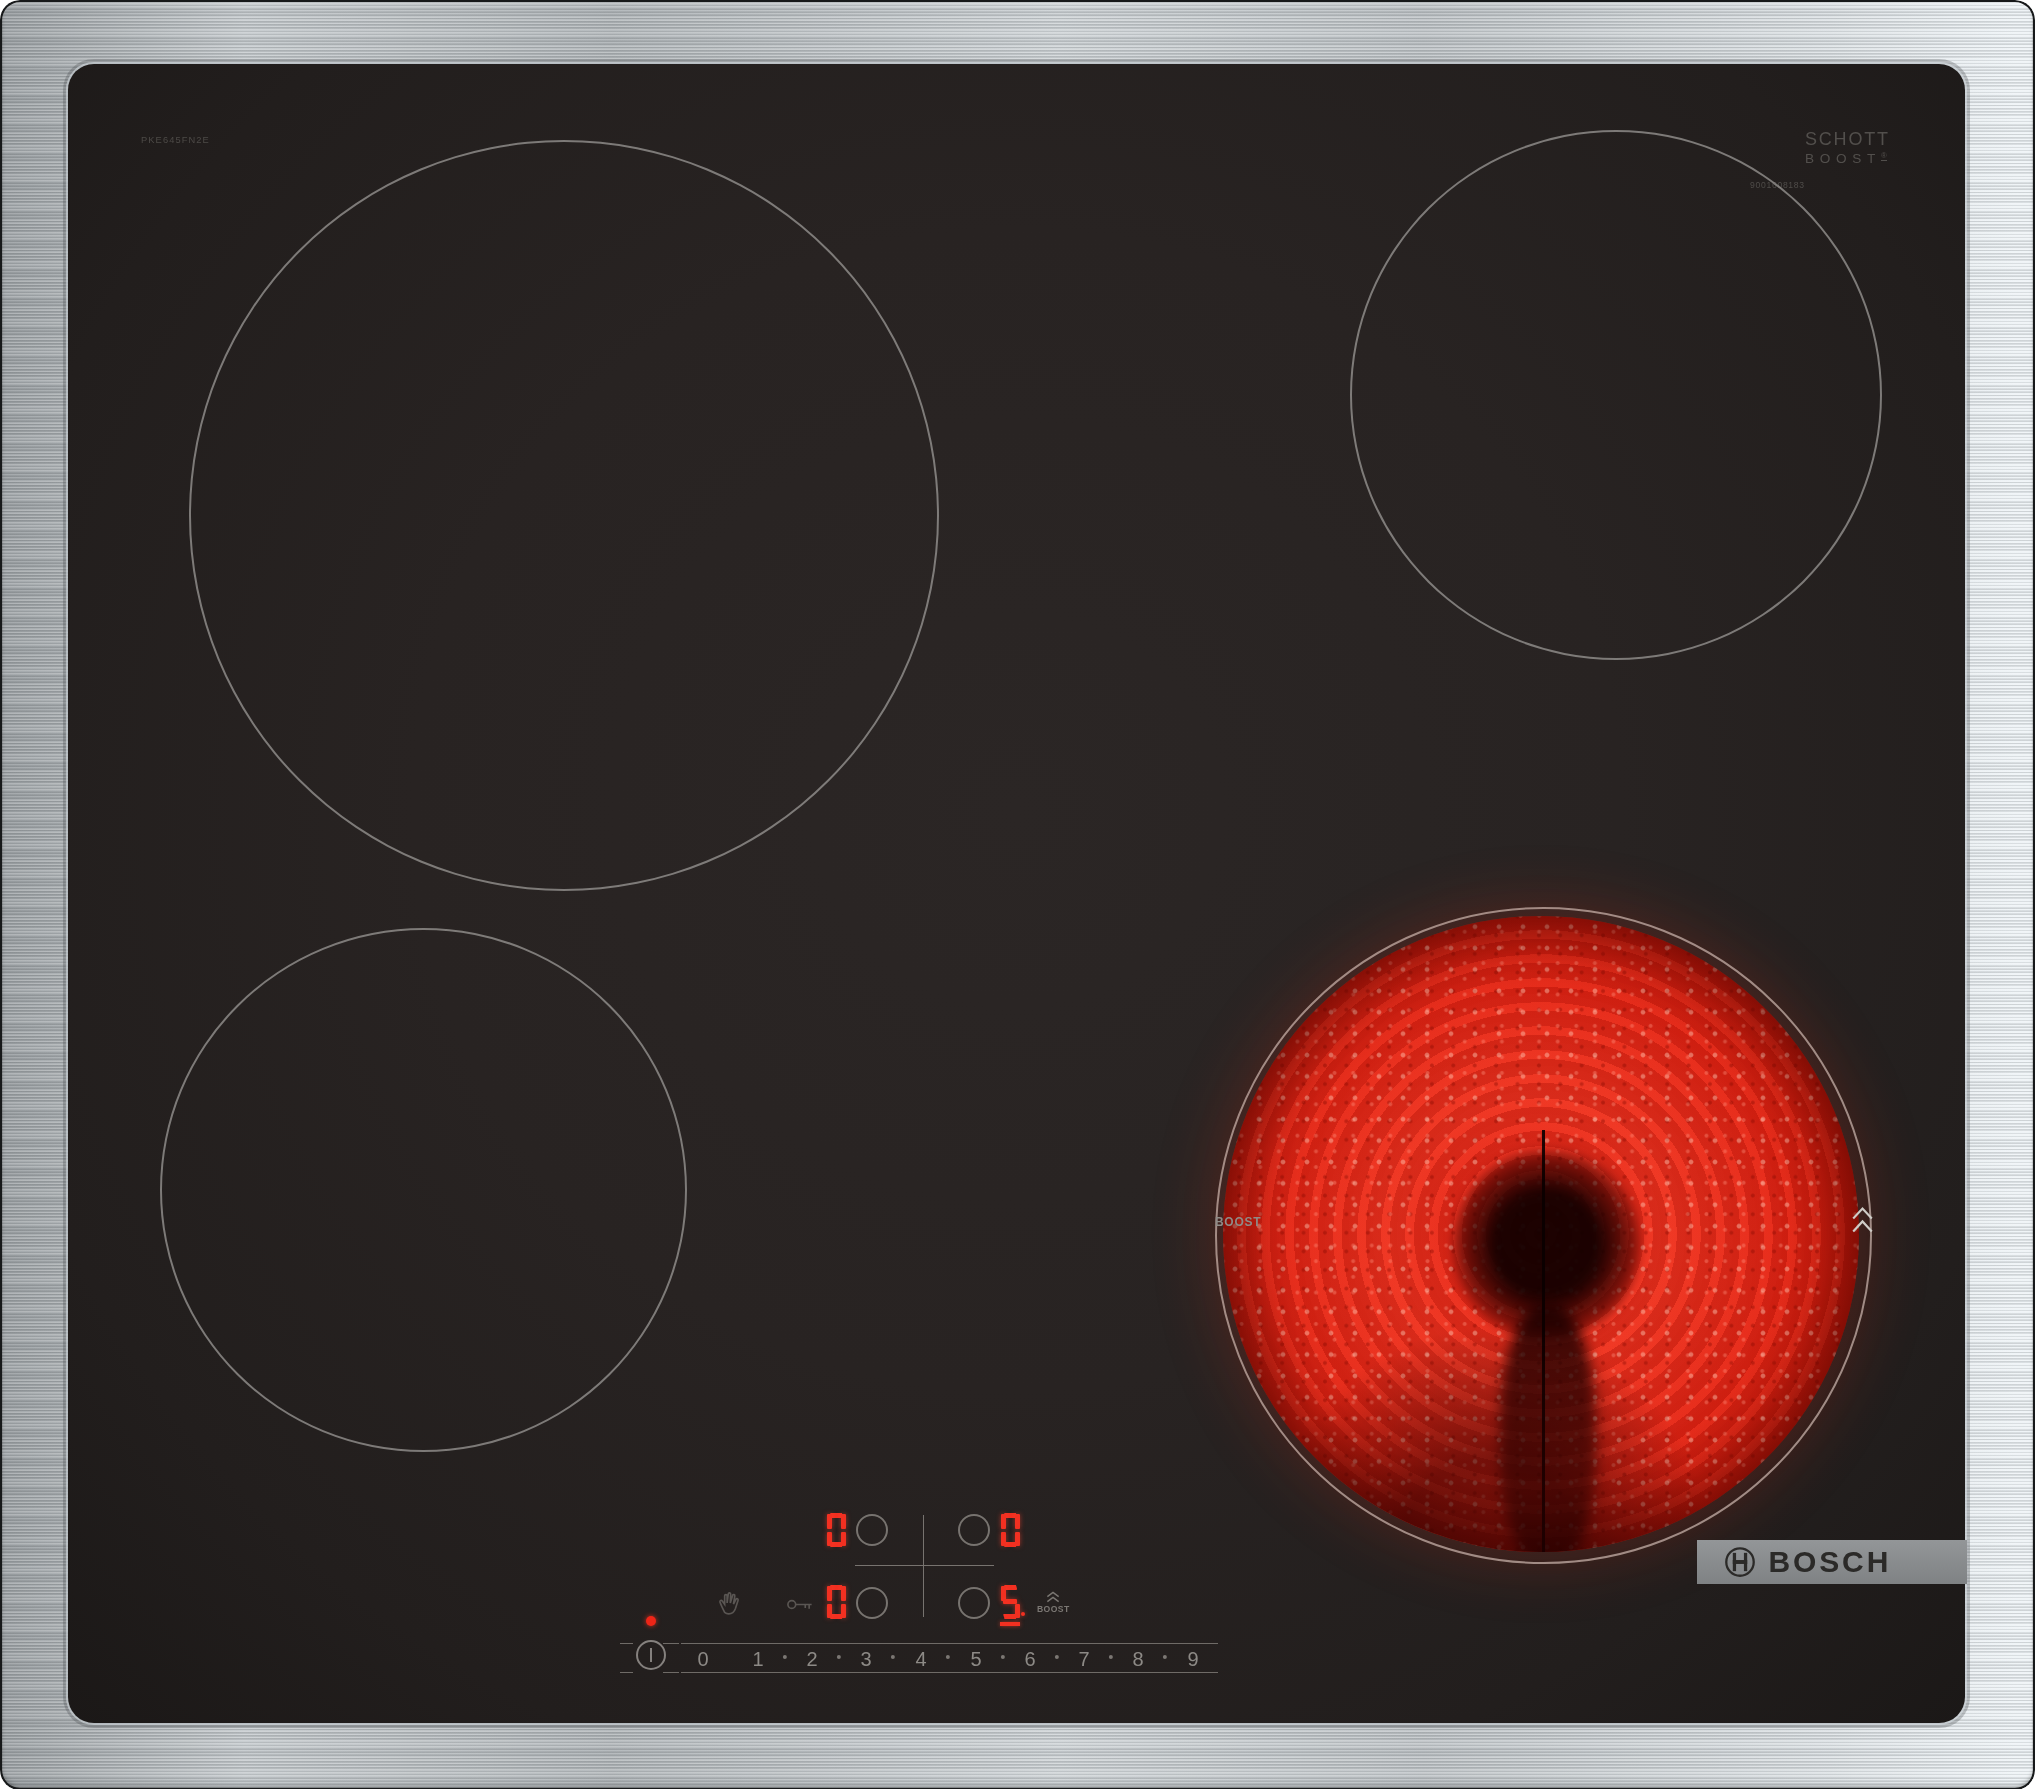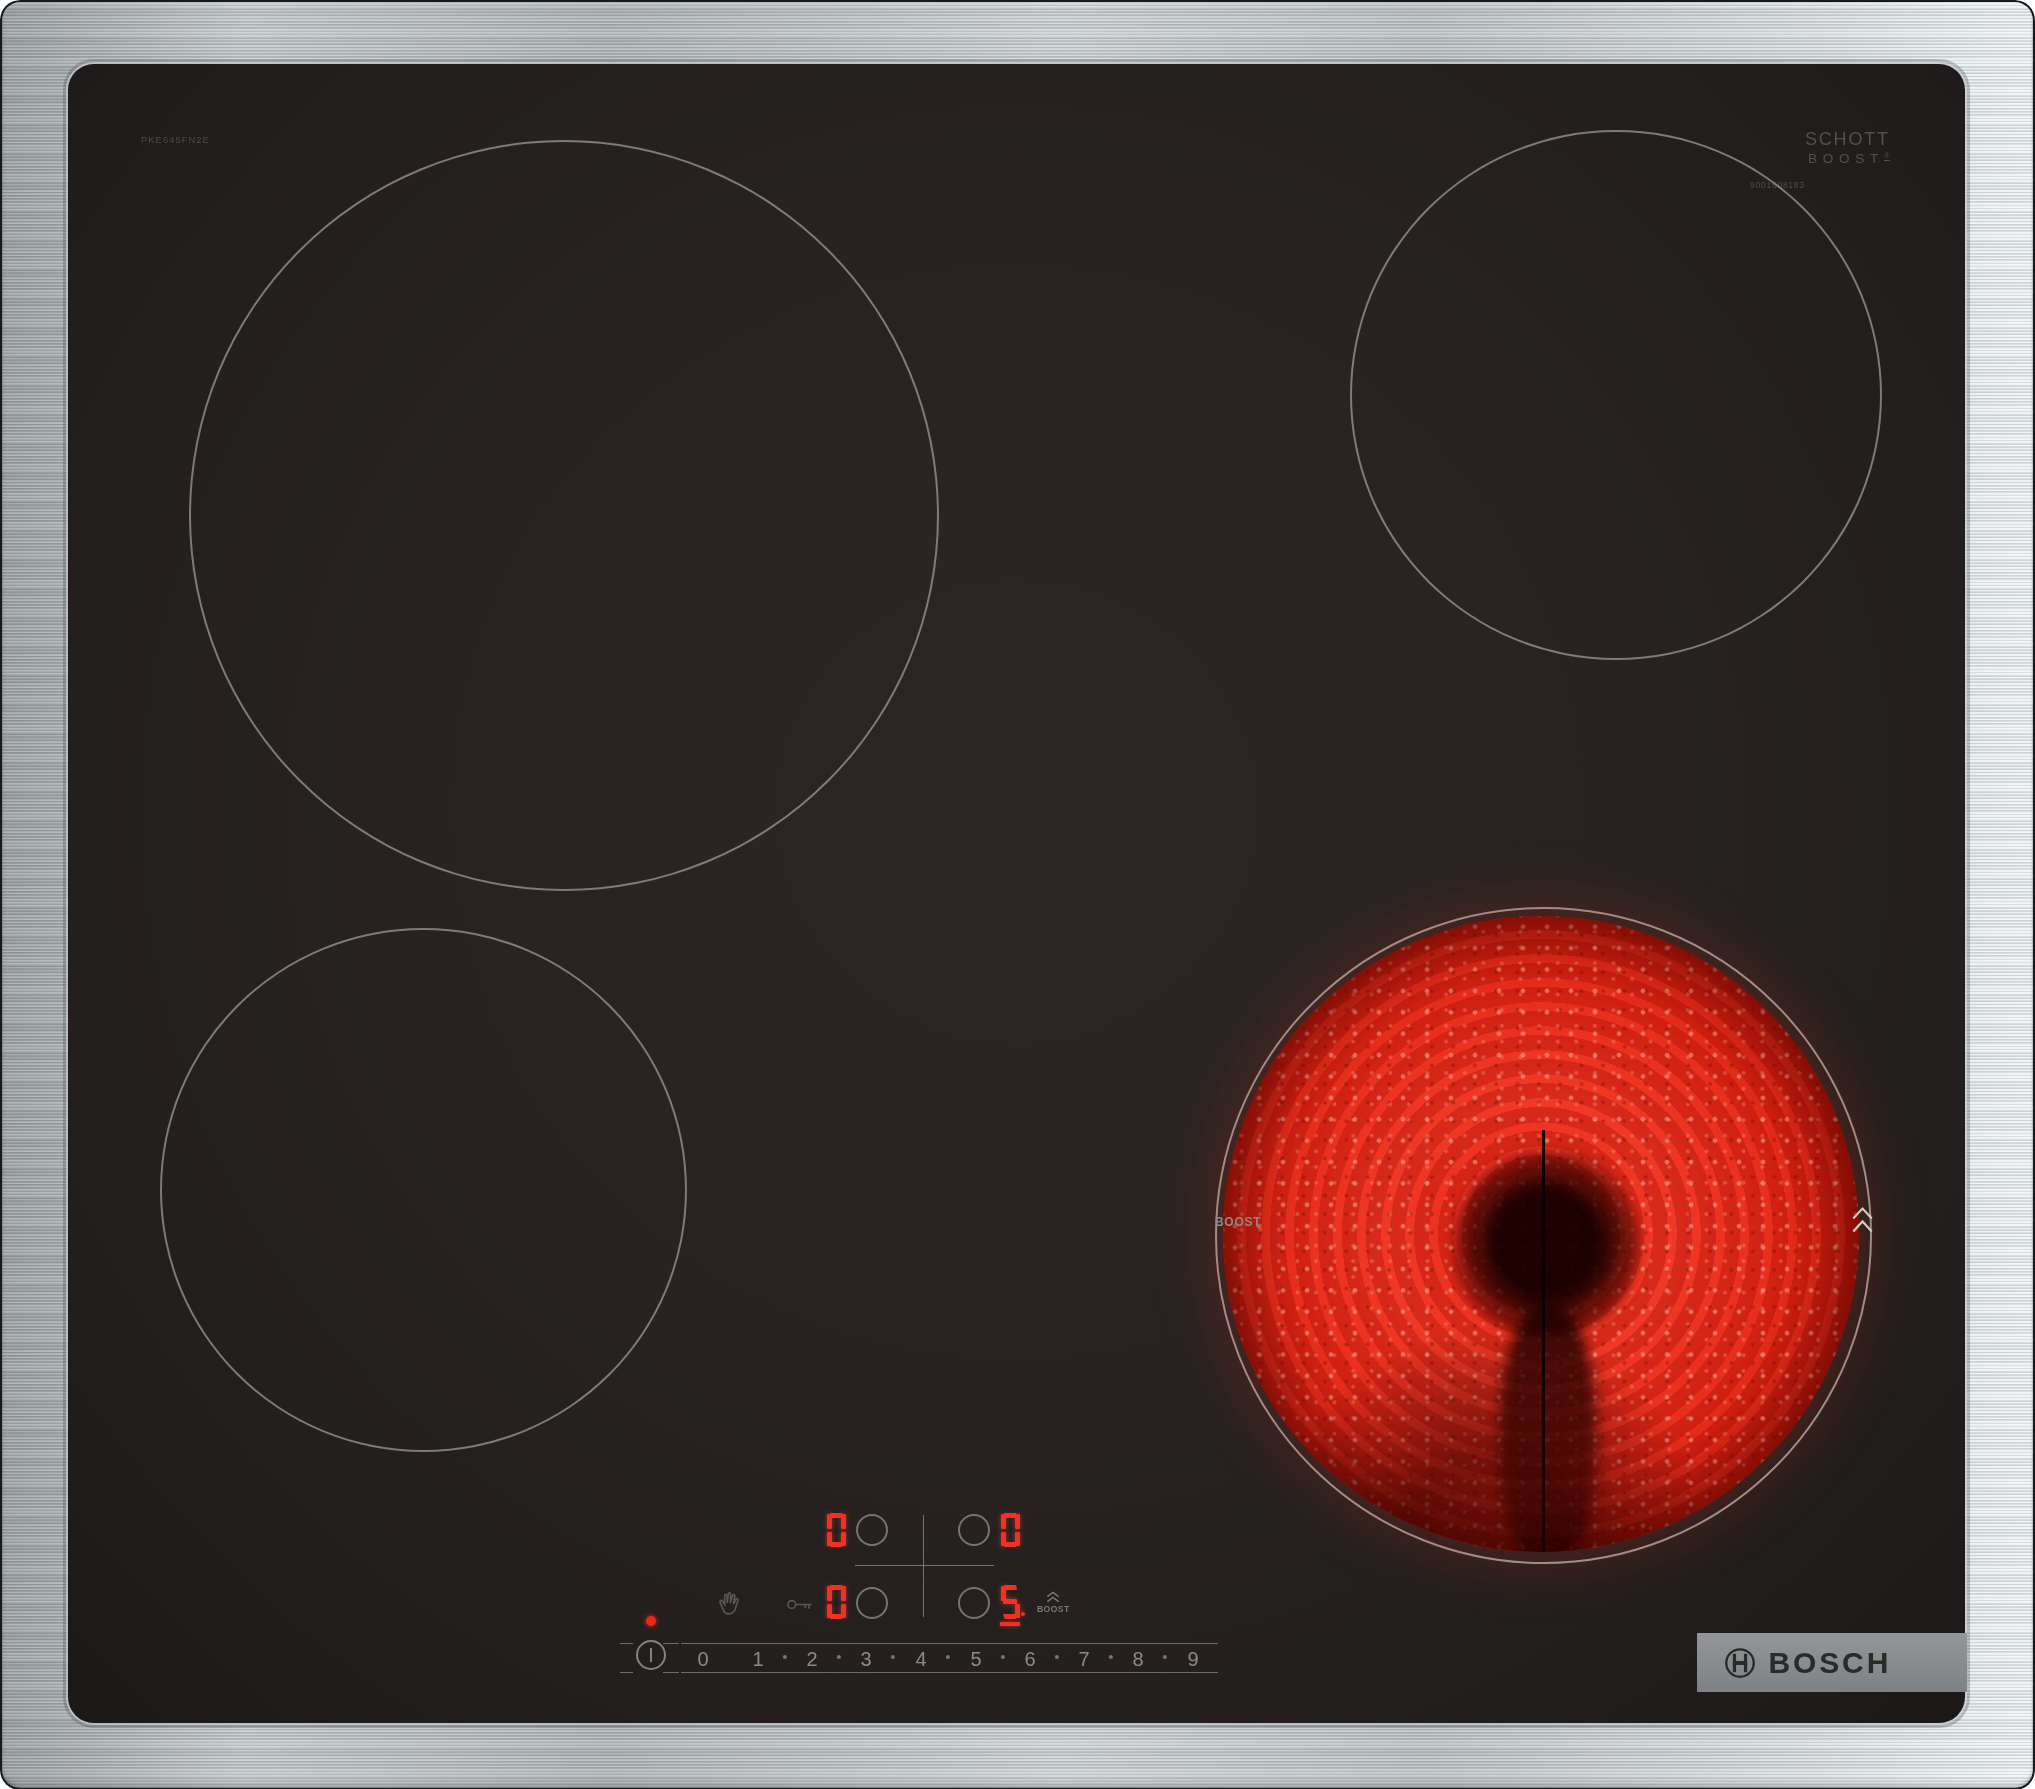--- a/index.html
+++ b/index.html
@@ -7,21 +7,21 @@
     background:
       repeating-linear-gradient(180deg, rgba(255,255,255,.18) 0 0.7px, rgba(40,45,48,.16) 0.7px 1.4px, rgba(255,255,255,.06) 1.4px 2.1px, rgba(90,95,98,.14) 2.1px 2.9px),
       linear-gradient(90deg,#9ea3a6 0%,#c6cbce 12%,#b2b7ba 30%,#cfd4d7 52%,#bfc4c7 70%,#dde2e5 90%,#eef3f6 99%),#b9bec1;
     box-shadow: inset 0 0 0 2.1px #17191a, inset 0 -2.9px 5.7px rgba(0,0,0,.45), inset 0 2.1px 3.6px rgba(255,255,255,.3);}
   .glass{position:absolute;left:68px;top:64px;width:1897px;height:1659px;border-radius:26px;
     background: radial-gradient(ellipse at 50% 45%, #2b2625 0%, #282322 45%, #221e1d 78%, #1b1817 100%);
     box-shadow: 0 0 0 2.1px rgba(222,230,235,.55), 0 0 0 5px rgba(70,74,76,.30);}
   .abs{position:absolute;}
   .ring{position:absolute;border:2.1px solid rgba(148,145,142,.8);border-radius:50%;}
   .model{color:#4d4a47;font-size:9.3px;letter-spacing:1.1px;}
-  .schott{color:#524f4c;text-align:right;line-height:1;}
+  .schott{color:#524f4c;text-align:left;line-height:1;}
   .schott .l1{font-size:18px;letter-spacing:1.8px;}
   .schott .l2{font-size:13.6px;letter-spacing:5.7px;margin-top:3.6px;display:inline-block;}
   .schott .reg{font-size:7.9px;vertical-align:4.3px;border-bottom:1.4px solid #524f4c;letter-spacing:0;}
   .serial{color:#4f4c49;font-size:8.6px;letter-spacing:0.7px;}
   .hotdisc{position:absolute;left:1223px;top:916px;width:636px;height:636px;border-radius:50%;overflow:hidden;
     background:
       radial-gradient(circle, rgba(255,215,195,.42) 0 1.8px, transparent 2.9px),
       radial-gradient(circle, rgba(255,150,130,.38) 0 1.4px, transparent 2.5px),
       radial-gradient(circle, rgba(130,8,0,.38) 0 1.4px, transparent 2.5px),
       repeating-radial-gradient(circle at 50% 50%, rgba(150,10,0,.26) 0 7.1px, rgba(255,90,65,.10) 7.1px 15.7px, rgba(140,8,0,.22) 15.7px 24px),
@@ -51,21 +51,21 @@
   .reddot{position:absolute;left:646px;top:1616px;width:10px;height:10px;border-radius:50%;background:#ee2517;box-shadow:0 0 5.7px rgba(255,50,30,.8);}
   .dp{position:absolute;left:1021px;top:1612px;width:4.3px;height:4.3px;border-radius:50%;background:#f23021;box-shadow:0 0 4.3px rgba(255,65,45,.6);}
   .hunder{position:absolute;left:1000px;top:1622px;width:20px;height:3.6px;background:#f23021;box-shadow:0 0 4.3px rgba(255,65,45,.6);}
   .boost-key-label{color:#7b7773;font-size:8.6px;font-weight:700;letter-spacing:0.4px;}
   .pwr{position:absolute;left:636px;top:1640px;width:30px;height:30px;border:2.1px solid #85817e;border-radius:50%;box-sizing:border-box;}
   .pwr i{position:absolute;left:50%;top:50%;width:2.1px;height:14.3px;margin:-7.1px 0 0 -1.1px;background:#85817e;}
   .dash{position:absolute;height:1.4px;background:#6f6b67;}
   .sline{position:absolute;left:681px;width:537px;height:1.4px;background:#6f6b67;}
   .slv{position:absolute;top:1648px;transform:translateX(-50%);color:#8d8a86;font-size:20px;}
   .sdot{position:absolute;top:1655px;width:4.3px;height:4.3px;border-radius:50%;background:#7b7773;transform:translateX(-50%);}
-  .badge{position:absolute;left:1697px;top:1633px;width:270px;height:59px;display:flex;align-items:center;
+  .badge{position:absolute;left:1697px;top:1540px;width:270px;height:44px;display:flex;align-items:center;
     background:linear-gradient(180deg,#93969880%,#85888a);background:linear-gradient(180deg,#939698,#7f8284);}
   .badge .btxt{color:#2b2a28;font-size:30px;font-weight:800;letter-spacing:2.9px;margin-left:11.4px;}
   svg{display:block;}
 </style>
 </head>
 <body>
 
 <div class="hob">
   <div class="glass"></div>
 

